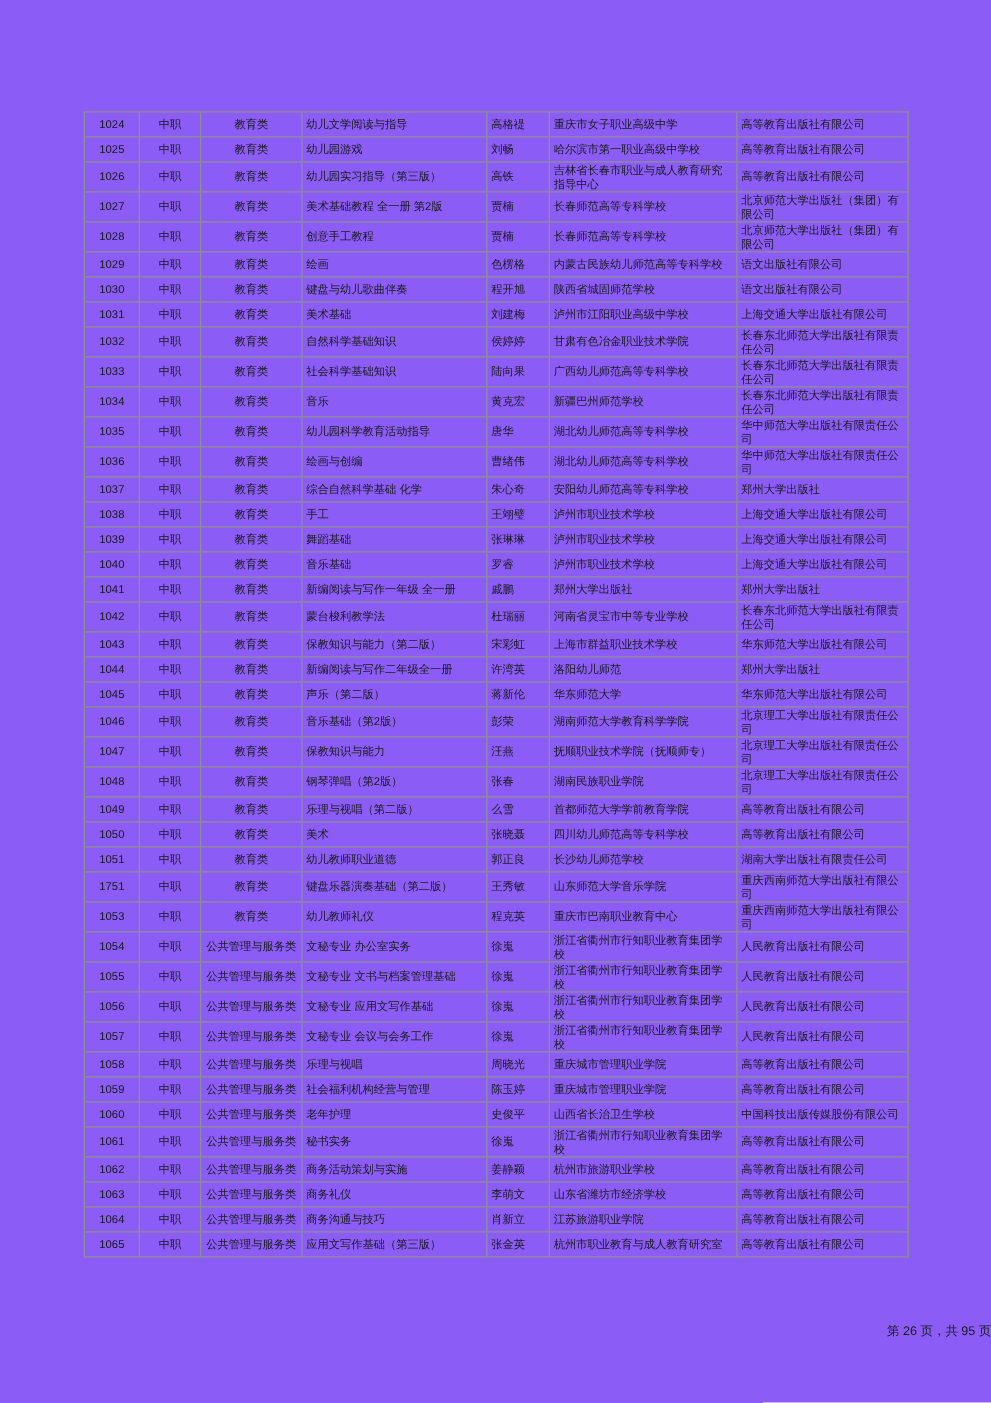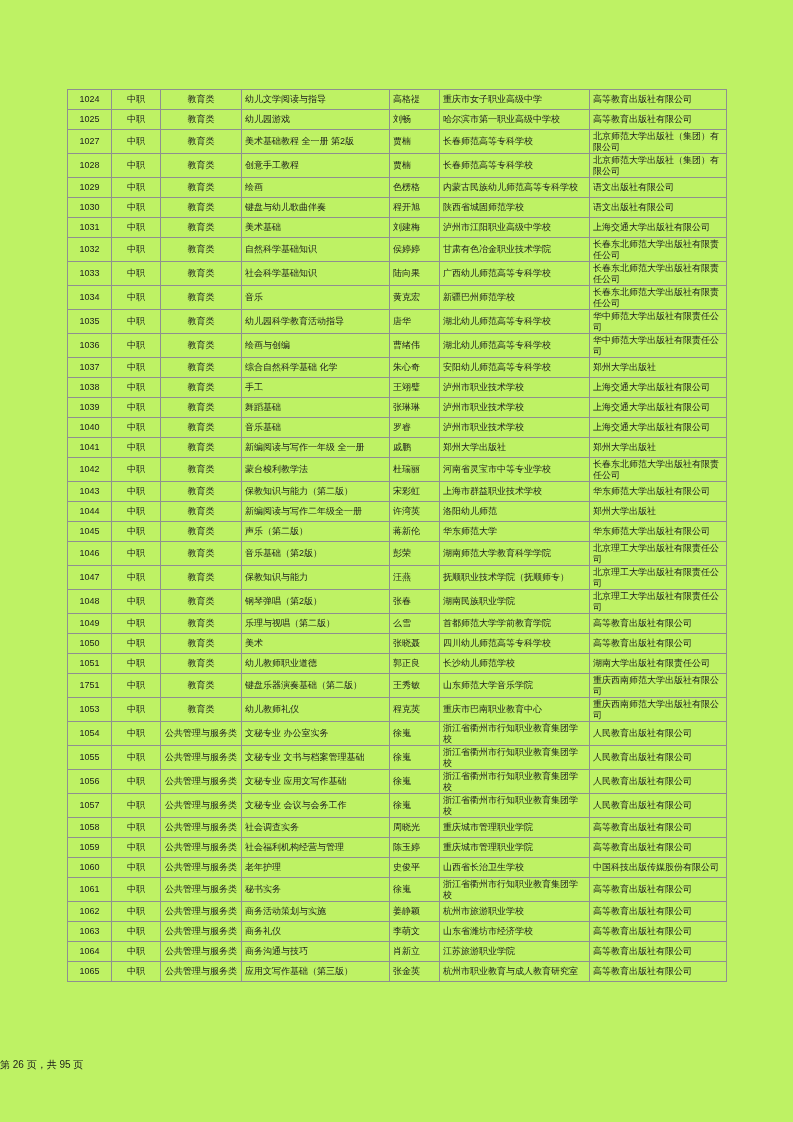--- a/index.html
+++ b/index.html
@@ -1,19 +1,19 @@
 <!DOCTYPE html>
 <html><head>
 <meta charset="utf-8">
 <style>
   html,body{margin:0;padding:0;background:#ffffff;}
   .page{
     position:relative;
     width:793px;height:1122px;
-    background:#bef264;
+    background:#8b5cf6;
     font-family:"Liberation Sans","DejaVu Sans",sans-serif;
     color:#1a1a1a;
     overflow:hidden;
   }
   table.catalog{
     position:absolute;
     left:67px;top:89px;
     width:659px;
     border-collapse:collapse;
     table-layout:fixed;
@@ -27,21 +27,21 @@
     vertical-align:middle;
     word-break:break-all;
     overflow:hidden;
   }
   td.col-id, td.col-level, td.col-category{ text-align:center; }
   td.col-title, td.col-author, td.col-school, td.col-publisher{ text-align:left; }
   .footer{
     position:absolute;
     left:0; top:1058px;
     width:100%;
-    text-align:left;
+    text-align:right;
     font-size:10px;
     color:#1a1a1a;
   }
 </style>
 </head>
 <body>
 
 <div class="page">
 
   <table class="catalog">
@@ -67,20 +67,29 @@
         <tr>
           <td class="col-id">1025</td>
           <td class="col-level">中职</td>
           <td class="col-category">教育类</td>
           <td class="col-title">幼儿园游戏</td>
           <td class="col-author">刘畅</td>
           <td class="col-school">哈尔滨市第一职业高级中学校</td>
           <td class="col-publisher">高等教育出版社有限公司</td>
         </tr>
         <tr>
+          <td class="col-id">1026</td>
+          <td class="col-level">中职</td>
+          <td class="col-category">教育类</td>
+          <td class="col-title">幼儿园实习指导（第三版）</td>
+          <td class="col-author">高铁</td>
+          <td class="col-school">吉林省长春市职业与成人教育研究指导中心</td>
+          <td class="col-publisher">高等教育出版社有限公司</td>
+        </tr>
+        <tr>
           <td class="col-id">1027</td>
           <td class="col-level">中职</td>
           <td class="col-category">教育类</td>
           <td class="col-title">美术基础教程 全一册 第2版</td>
           <td class="col-author">贾楠</td>
           <td class="col-school">长春师范高等专科学校</td>
           <td class="col-publisher">北京师范大学出版社（集团）有限公司</td>
         </tr>
         <tr>
           <td class="col-id">1028</td>
@@ -349,21 +358,21 @@
           <td class="col-category">公共管理与服务类</td>
           <td class="col-title">文秘专业 会议与会务工作</td>
           <td class="col-author">徐嵬</td>
           <td class="col-school">浙江省衢州市行知职业教育集团学校</td>
           <td class="col-publisher">人民教育出版社有限公司</td>
         </tr>
         <tr>
           <td class="col-id">1058</td>
           <td class="col-level">中职</td>
           <td class="col-category">公共管理与服务类</td>
-          <td class="col-title">社会调查实务</td>
+          <td class="col-title">乐理与视唱</td>
           <td class="col-author">周晓光</td>
           <td class="col-school">重庆城市管理职业学院</td>
           <td class="col-publisher">高等教育出版社有限公司</td>
         </tr>
         <tr>
           <td class="col-id">1059</td>
           <td class="col-level">中职</td>
           <td class="col-category">公共管理与服务类</td>
           <td class="col-title">社会福利机构经营与管理</td>
           <td class="col-author">陈玉婷</td>

